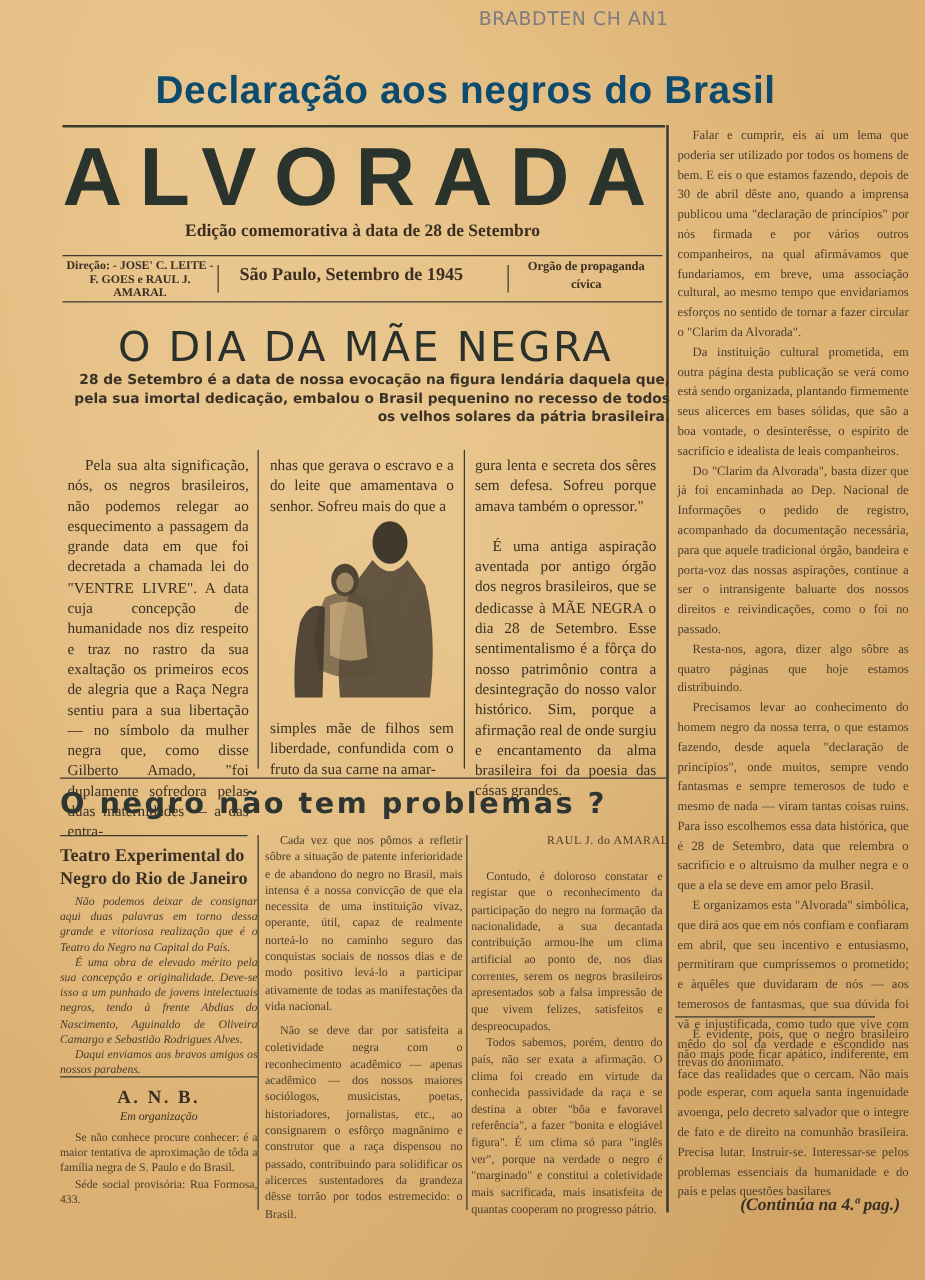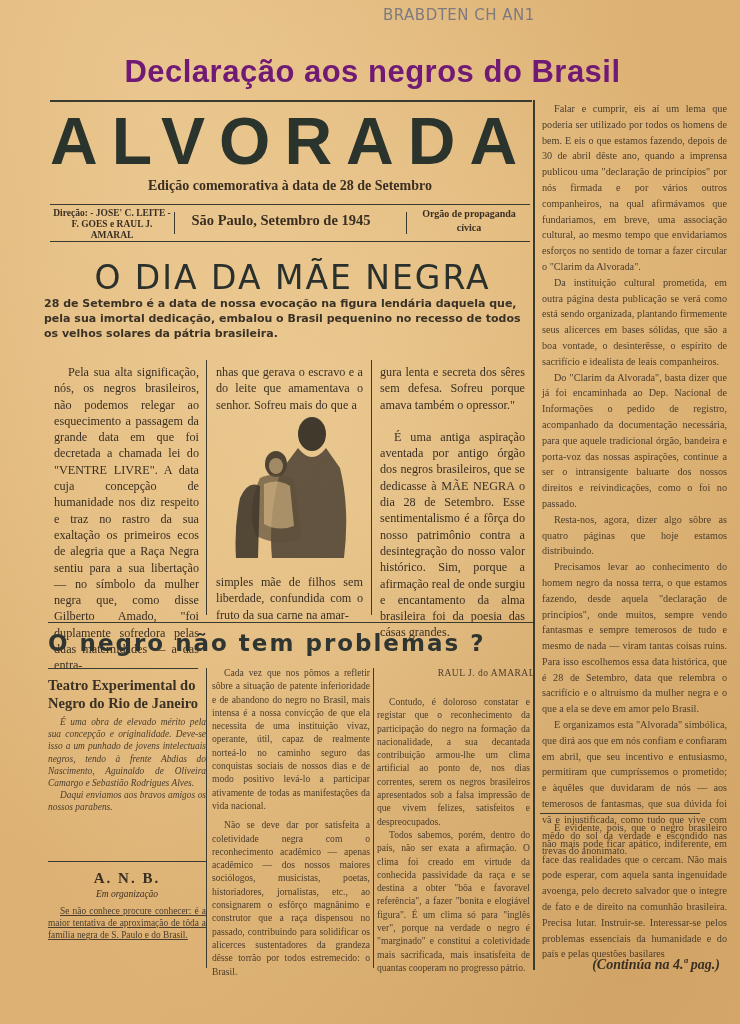--- a/index.html
+++ b/index.html
@@ -6,32 +6,32 @@
   body{width:740px;height:1024px;overflow:hidden;background:#e3b97a;position:relative;
        font-family:"Liberation Serif","DejaVu Serif",serif;color:#3a2f22;}
   .paper{position:absolute;inset:0;
     background:
       radial-gradient(ellipse at 20% 10%, rgba(255,235,190,0.35), transparent 60%),
       radial-gradient(ellipse at 85% 90%, rgba(170,120,60,0.25), transparent 55%),
       radial-gradient(ellipse at 50% 50%, #e8c48a, #ddb173 80%);}
   .abs{position:absolute;}
   .annot{left:383px;top:6px;font-family:"DejaVu Sans",sans-serif;font-size:15px;color:#7d7a80;letter-spacing:0.5px;}
   .decl{left:50px;top:54px;width:645px;text-align:center;font-family:"Liberation Sans",sans-serif;
-        font-weight:bold;font-size:31px;color:#701a75;letter-spacing:0.5px;}
+        font-weight:bold;font-size:31px;color:#0c4a6e;letter-spacing:0.5px;}
   .rule{background:#3b3a2e;height:1.5px;}
   .vrule{background:#3b3a2e;width:1.5px;}
   .masthead{left:50px;top:108px;width:480px;text-align:right;font-family:"Liberation Sans",sans-serif;
         font-weight:900;font-size:66px;letter-spacing:14px;color:#2a332c;line-height:66px;}
   .edition{left:50px;top:178px;width:480px;text-align:center;font-weight:bold;font-size:14px;}
   .direcao{left:50px;top:208px;width:124px;font-size:9.5px;font-weight:bold;line-height:11px;text-align:center;}
   .dateline{left:178px;top:212px;width:206px;text-align:center;font-weight:bold;font-size:14.5px;}
   .orgao{left:410px;top:207px;width:118px;text-align:center;font-size:10px;font-weight:bold;line-height:14px;}
   .h1{left:55px;top:258px;width:475px;text-align:center;font-family:"DejaVu Sans",sans-serif;
       font-size:33px;color:#2a302b;letter-spacing:2px;}
-  .deck{left:44px;top:296px;width:492px;text-align:left;font-family:"DejaVu Sans",sans-serif;
+  .deck{left:44px;top:296px;width:492px;text-align:right;font-family:"DejaVu Sans",sans-serif;
         font-weight:bold;font-size:11px;line-height:15px;color:#3a3226;}
   .col{font-size:12.2px;line-height:16.3px;text-align:justify;}
   .col p{margin:4px;text-indent:14px;}
   .small{font-size:9.4px;line-height:12.2px;text-align:justify;color:#4b3d2c;}
   .small p{margin:0;text-indent:12px;}
   .h2{left:48px;top:630px;width:485px;font-family:"DejaVu Sans",sans-serif;font-weight:bold;
       font-size:23px;letter-spacing:2px;color:#2f3530;}
   .teatro-title{left:48px;top:676px;width:158px;font-weight:bold;font-size:14.5px;line-height:18px;color:#3a3124;}
   .italic{font-style:italic;}
   .anb{left:48px;top:870px;width:158px;text-align:center;font-weight:bold;font-size:15px;letter-spacing:2px;}
@@ -110,28 +110,30 @@
   <p>É evidente, pois, que o negro brasileiro não mais pode ficar apático, indiferente, em face das realidades que o cercam. Não mais pode esperar, com aquela santa ingenuidade avoenga, pelo decreto salvador que o integre de fato e de direito na comunhão brasileira. Precisa lutar. Instruir-se. Interessar-se pelos problemas essenciais da humanidade e do país e pelas questões basilares</p>
 </div>
 <div class="abs cont">(Continúa na 4.ª pag.)</div>
 
 <div class="abs rule" style="left:48px;top:622px;width:485px;height:1px;"></div>
 <div class="abs h2">O negro não tem problemas ?</div>
 
 <div class="abs rule" style="left:48px;top:668px;width:150px;height:1px;"></div>
 <div class="abs teatro-title">Teatro Experimental do Negro do Rio de Janeiro</div>
 <div class="abs small italic" style="left:48px;top:716px;width:158px;">
+  <p>Não podemos deixar de consignar aqui duas palavras em torno dessa grande e vitoriosa realização que é o Teatro do Negro na Capital do País.</p>
   <p>É uma obra de elevado mérito pela sua concepção e originalidade. Deve-se isso a um punhado de jovens intelectuais negros, tendo à frente Abdias do Nascimento, Aguinaldo de Oliveira Camargo e Sebastião Rodrigues Alves.</p>
   <p>Daqui enviamos aos bravos amigos os nossos parabens.</p>
 </div>
 <div class="abs rule" style="left:48px;top:861px;width:158px;height:1px;"></div>
 <div class="abs anb">A. N. B.</div>
 <div class="abs anb-sub">Em organização</div>
-<div class="abs small" style="left:48px;top:905px;width:158px;text-decoration:underline;">
+<div class="abs small" style="left:48px;top:905px;width:158px;">
   <p>Se não conhece procure conhecer: é a maior tentativa de aproximação de tôda a família negra de S. Paulo e do Brasil.</p>
+  <p>Séde social provisória: Rua Formosa, 433.</p>
 </div>
 <div class="abs vrule" style="left:206px;top:668px;height:300px;width:1px;"></div>
 
 <div class="abs small" style="left:212px;top:666px;width:158px;font-size:9.6px;line-height:13.3px;">
   <p>Cada vez que nos pômos a refletir sôbre a situação de patente inferioridade e de abandono do negro no Brasil, mais intensa é a nossa convicção de que ela necessita de uma instituição vivaz, operante, útil, capaz de realmente norteá-lo no caminho seguro das conquistas sociais de nossos dias e de modo positivo levá-lo a participar ativamente de todas as manifestações da vida nacional.</p>
   <p style="margin-top:6px">Não se deve dar por satisfeita a coletividade negra com o reconhecimento acadêmico — apenas acadêmico — dos nossos maiores sociólogos, musicistas, poetas, historiadores, jornalistas, etc., ao consignarem o esfôrço magnânimo e construtor que a raça dispensou no passado, contribuindo para solidificar os alicerces sustentadores da grandeza dêsse torrão por todos estremecido: o Brasil.</p>
 </div>
 <div class="abs vrule" style="left:373px;top:668px;height:300px;width:1px;"></div>
 
 <div class="abs byline">RAUL J. do AMARAL</div>

